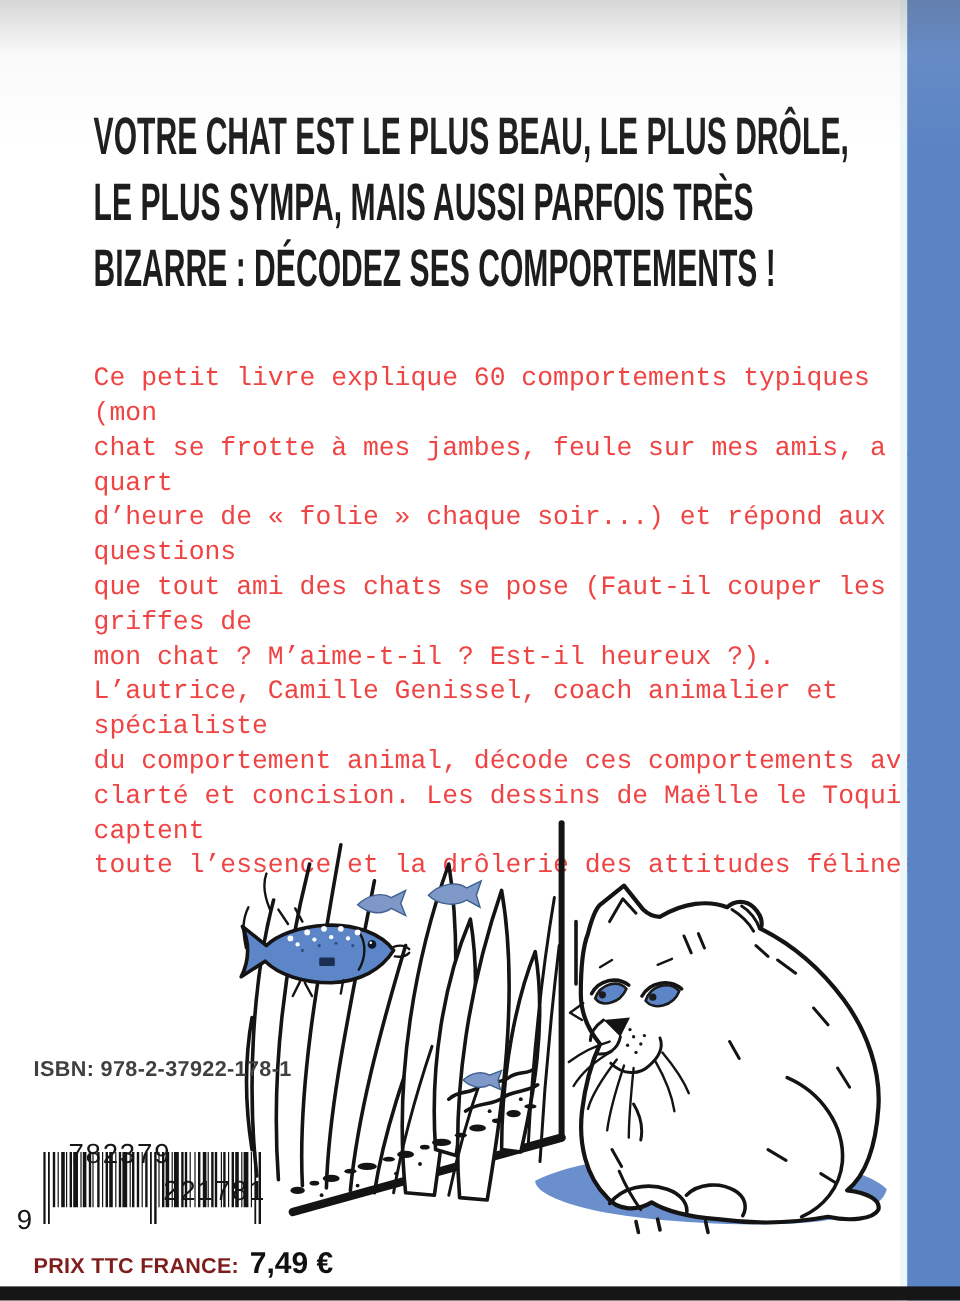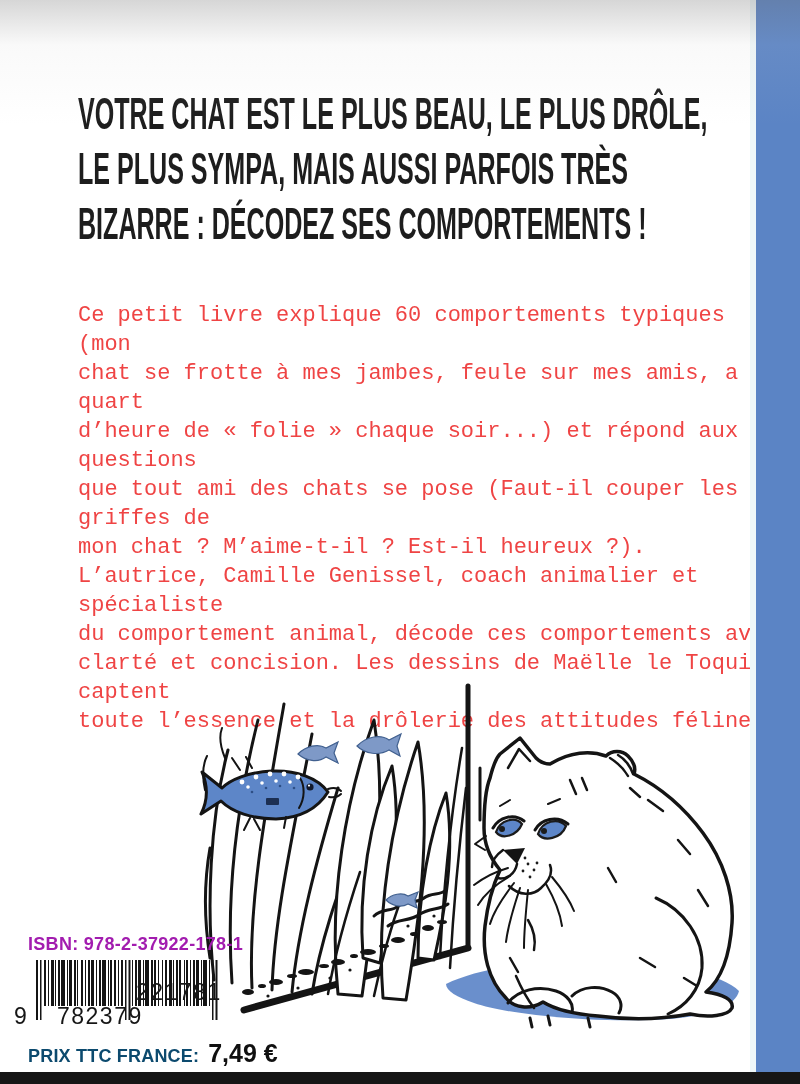--- a/index.html
+++ b/index.html
@@ -29,34 +29,34 @@
     font-family:Liberation Mono, monospace;
     font-size:22px; line-height:29px; color:#ef4444;
     white-space:pre-line;
   }
   .para-main{ top:301px; }
   .para-closing{ top:596px; }
 
   .illustration{ position:absolute; left:178px; top:658px; z-index:6; }
 
   .isbn-label{
-    position:absolute; left:28px; top:934px; z-index:20;
-    font:600 18px/20px "Liberation Sans", sans-serif; letter-spacing:.3px; color:#a21caf;
+    position:absolute; left:28px; top:881px; z-index:20;
+    font:600 18px/20px "Liberation Sans", sans-serif; letter-spacing:.3px; color:#404040;
   }
   .barcode{ position:absolute; left:36px; top:960px; z-index:20; }
   .bc-digit{
     position:absolute; z-index:21; color:#161616;
     font:500 23px/24px "Liberation Sans", sans-serif; letter-spacing:1.5px; white-space:nowrap;
   }
   .bc-9{ left:14px; top:1004px; letter-spacing:0;}
-  .bc-g1{ left:57px; top:1004px;}
+  .bc-g1{ left:57px; top:949px;}
   .bc-g2{ left:136px; top:980px;}
 
   .price-line{ position:absolute; left:28px; top:1041px; z-index:20; display:flex; align-items:baseline; gap:9px;}
-  .price-label{ font:600 18px/22px "Liberation Sans", sans-serif; letter-spacing:.2px; color:#0c4a6e;}
+  .price-label{ font:600 18px/22px "Liberation Sans", sans-serif; letter-spacing:.2px; color:#7f1d1d;}
   .price-value{ font:800 25px/25px "Liberation Sans", sans-serif; color:#101010;}
 
   
   .ln{ fill:none; stroke:#141414; stroke-linecap:round; stroke-linejoin:round; } .w3{ stroke-width:3;} .w25{ stroke-width:2.5;} .w2{ stroke-width:2;}
   .leaf{ fill:#ffffff; stroke:#141414; stroke-width:3; stroke-linejoin:round;}
   .blob{ fill:#141414; stroke:none;}
   .catbody{ fill:#ffffff; stroke:#141414; stroke-width:3.5; stroke-linejoin:round; stroke-linecap:round;}
   .shadow{ fill:var(--illus_blue,#5d86c8); opacity:.92;}
   .fishbody{ fill:var(--illus_blue,#5d86c8); stroke:#141414; stroke-width:3; stroke-linejoin:round;}
   .smallfish{ fill:var(--small_fish_blue,#7e99c7); stroke:#41608f; stroke-width:1.2;}

